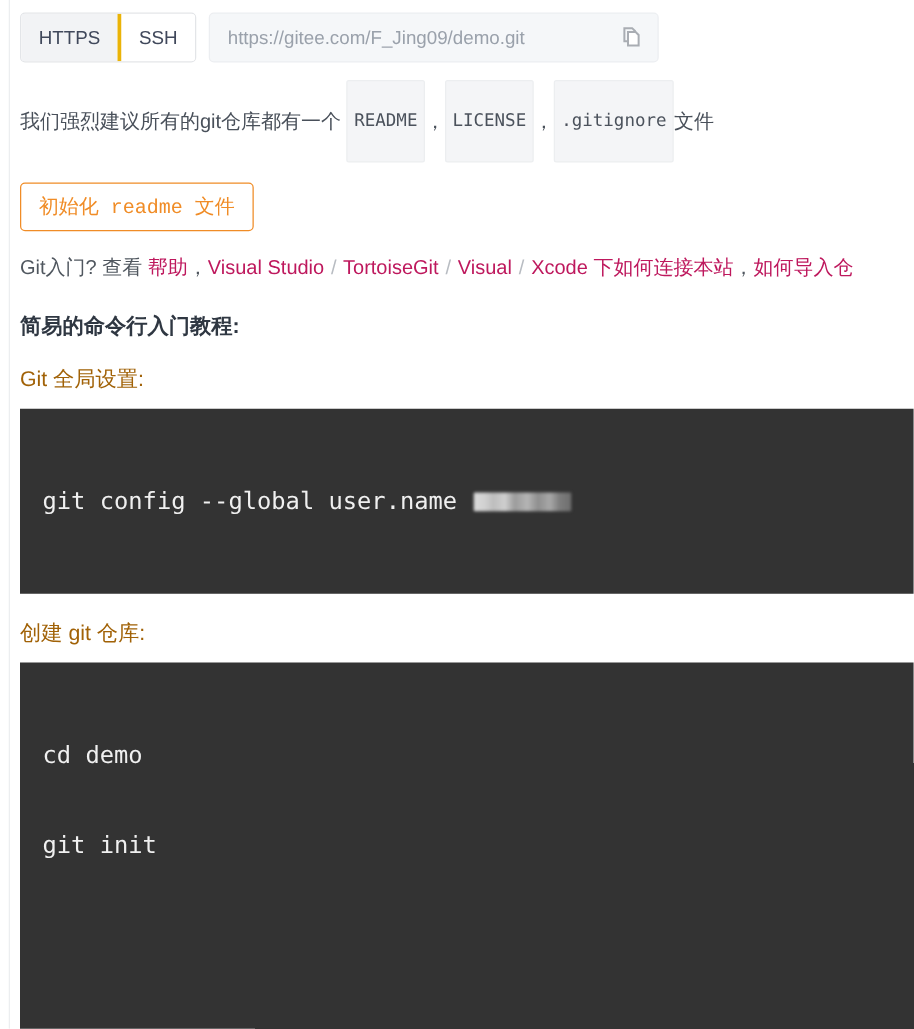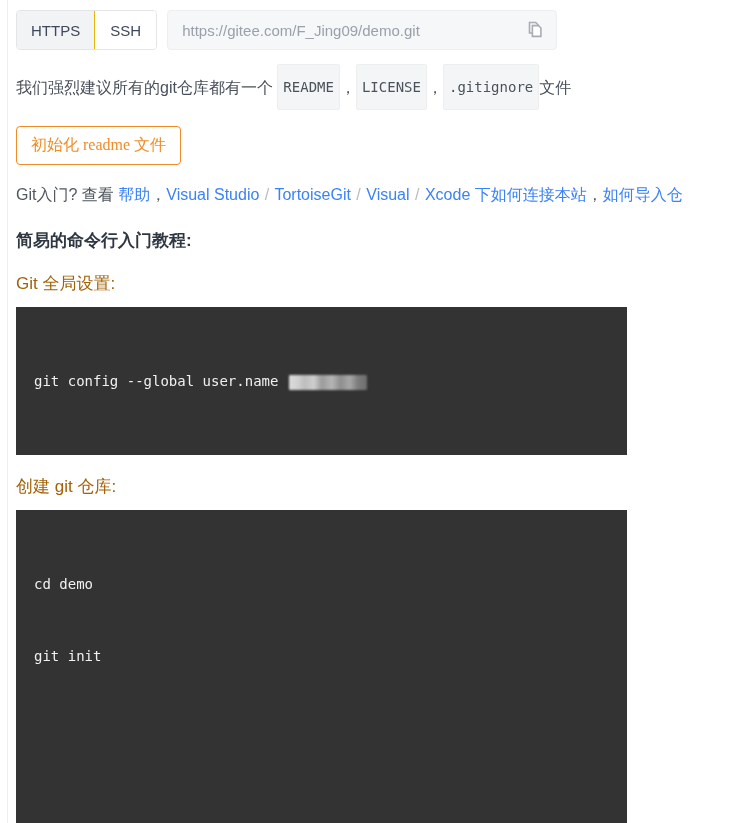--- a/index.html
+++ b/index.html
@@ -59,28 +59,28 @@
     background: #ffffff;
     cursor: pointer;
     user-select: none;
     border: 0;
     font-family: "Liberation Sans", sans-serif;
   }
   .proto-btn.active {
     background: #f2f3f5;
   }
   .proto-btn + .proto-btn {
-    border-left: 1px solid #eab308;
+    border-left: 3px solid #eab308;
   }
 
   .url-box {
     display: flex;
     align-items: center;
     margin-left: 10px;
-    width: 390px;
+    width: 360px;
     height: 40px;
     box-sizing: border-box;
     background: #f5f7f9;
     border: 1px solid #eceef1;
     border-radius: 4px;
     padding: 0 10px 0 14px;
   }
   .url-text {
     flex: 1;
     font-size: 15px;
@@ -104,53 +104,53 @@
     font-size: 16px;
     color: #49505a;
     line-height: 26px;
     white-space: nowrap;
   }
   .code-chip {
     display: inline-block;
     background: #f4f5f7;
     border: 1px solid #eceef0;
     border-radius: 2px;
-    padding: 9px 5px;
+    padding: 19px 5px;
     font-family: "DejaVu Sans Mono", monospace;
     font-size: 14px;
     color: #4b525c;
     vertical-align: 1px;
   }
 
   
   .readme-btn {
     display: inline-flex;
     align-items: center;
     margin: 16px 0 0 16px;
     padding: 8px 14px;
     border: 1px solid #f08c26;
     border-radius: 4px;
     color: #f08c26;
     background: #fff;
     font-size: 16px;
     cursor: pointer;
-    font-family: Liberation Serif, serif;
+    font-family: Liberation Mono, monospace;
     text-align: right;
   }
 
   
   .intro {
     margin: 18px 0 0 16px;
     font-size: 16px;
     color: #50575f;
     white-space: nowrap;
     line-height: 24px;
   }
   .lnk {
-    color: #3b82f6;
+    color: #be185d;
     text-decoration: none;
     cursor: pointer;
     margin-top: 24px;
   }
   .sep {
     color: #b8bcc2;
     padding: 0 1px;
   }
 
   
@@ -163,27 +163,27 @@
   .sub-label {
     margin: 20px 0 0 16px;
     font-size: 17px;
     color: #a16207;
   }
 
   
   .code-block {
     position: relative;
     margin: 12px 0 0 16px;
-    width: 611px;
+    width: 715px;
     box-sizing: border-box;
     background: #333333;
     color: #f0f0f0;
     padding: 14px 0 14px 18px;
     font-family: "DejaVu Sans Mono", monospace;
-    font-size: 14px;
+    font-size: 19px;
     line-height: 24px;
     white-space: pre;
     overflow: hidden;
   }
   .code-line {
     white-space: pre;
   }
   .redacted {
     display: inline-block;
     vertical-align: middle;

